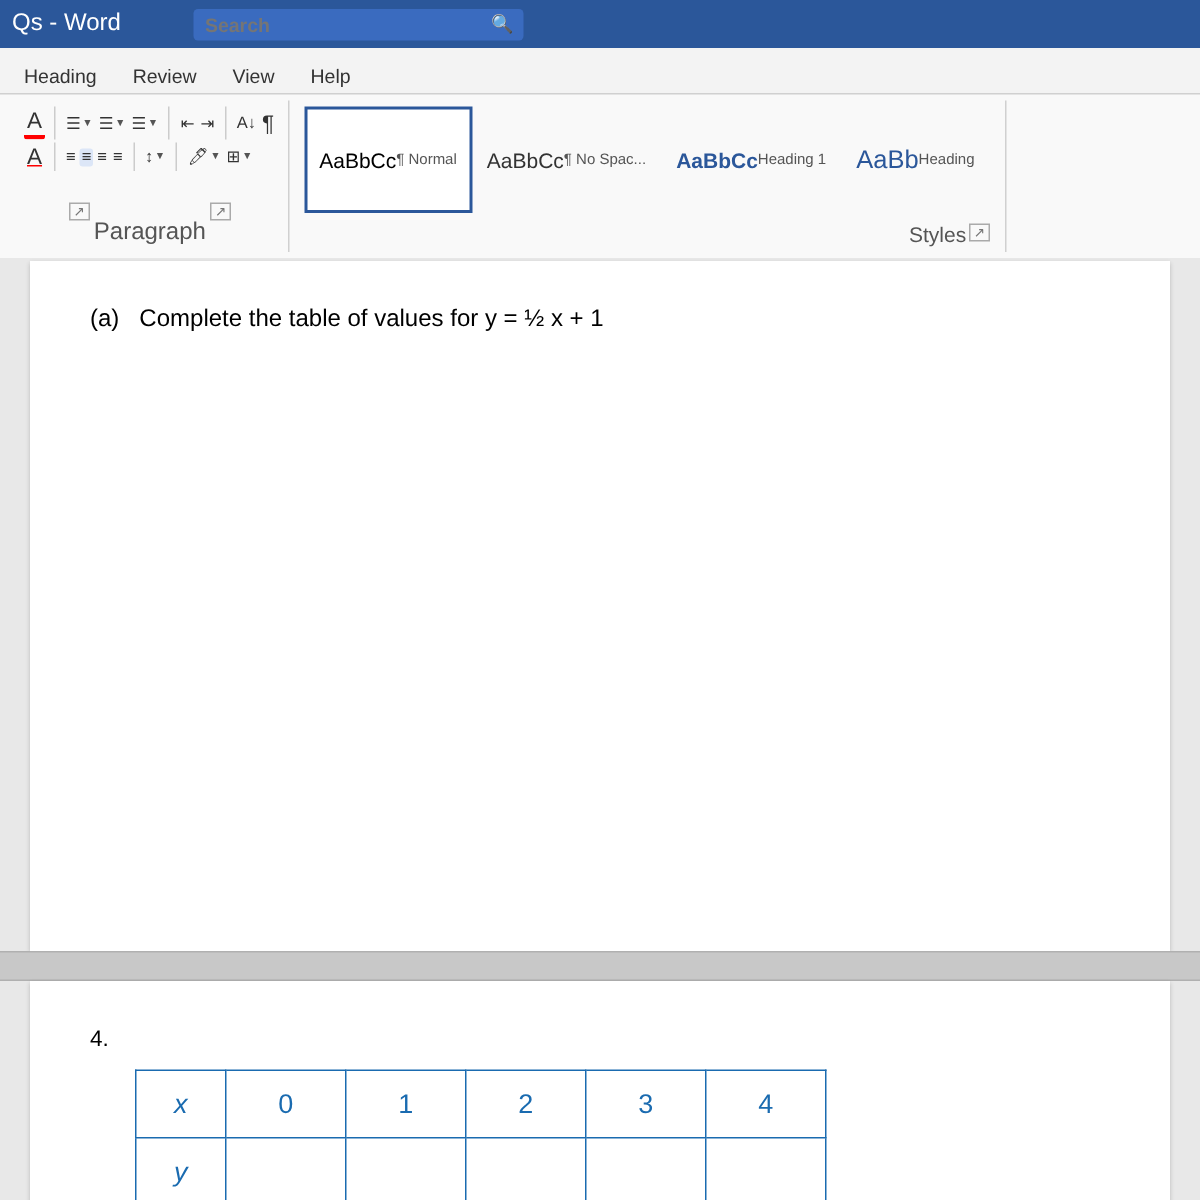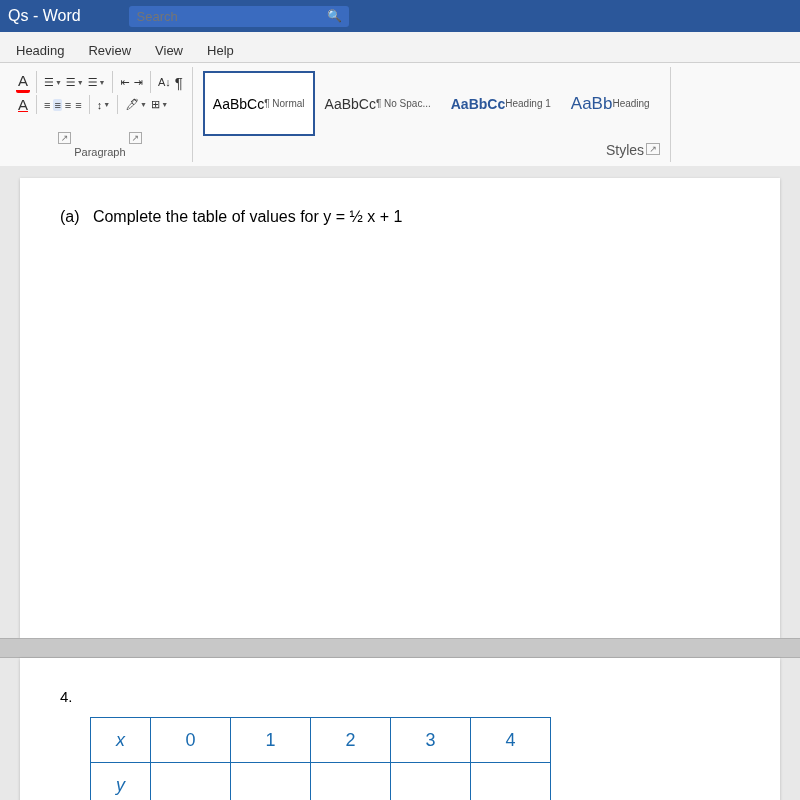--- a/index.html
+++ b/index.html
@@ -26,20 +26,21 @@
     .search-bar {
       background: #3a6bbf;
       border: none;
       border-radius: 3px;
       color: white;
       padding: 3px 30px 3px 8px;
       font-size: 13px;
       width: 220px;
       outline: none;
       position: relative;
+      font-weight: bold;
     }
 
     .search-container {
       position: relative;
       display: flex;
       align-items: center;
     }
 
     .search-icon-span {
       position: absolute;
@@ -302,21 +303,21 @@
         <button class="ribbon-btn small-btn">≡</button>
         <div class="divider-v"></div>
         <button class="ribbon-btn small-btn">↕<span class="arrow">▼</span></button>
         <div class="divider-v"></div>
         <button class="ribbon-btn small-btn">🖊<span class="arrow">▼</span></button>
         <button class="ribbon-btn small-btn">⊞<span class="arrow">▼</span></button>
       </div>
     </div>
     <div style="display:flex;align-items:center;gap:3px;margin-top:4px;">
       <span style="font-size:9px;color:#777;border:1px solid #aaa;padding:0 2px;">↗</span>
-      <span class="ribbon-group-label" style="position:static;font-size:11px;color:#555;margin-top:28px;">Paragraph</span>
+      <span class="ribbon-group-label" style="position:static;font-size:16px;color:#555;margin-top:28px;">Paragraph</span>
       <span style="font-size:9px;color:#777;border:1px solid #aaa;padding:0 2px;">↗</span>
     </div>
   </div>
 
   <div class="styles-section">
     <div class="styles-row">
       <div class="style-item active">
         <span class="style-preview">AaBbCc</span>
         <span class="style-name">¶ Normal</span>
       </div>
@@ -336,21 +337,21 @@
     <div style="display:flex;justify-content:flex-end;align-items:center;gap:2px;margin-top:4px;">
       <span class="styles-label">Styles</span>
       <span style="font-size:9px;color:#777;border:1px solid #aaa;padding:0 2px;">↗</span>
     </div>
   </div>
 
 </div>
 
 <div class="doc-area">
 
-  <div class="doc-page" style="margin-top: 12px;">
+  <div class="doc-page" style="margin-top: 2px;">
     <p class="question-text">
       <span>(a)</span>
       &nbsp;
       <span>Complete the table of values for y = ½ x + 1</span>
     </p>
   </div>
 
   <div class="page-divider"></div>
 
   <div class="doc-page-2">

